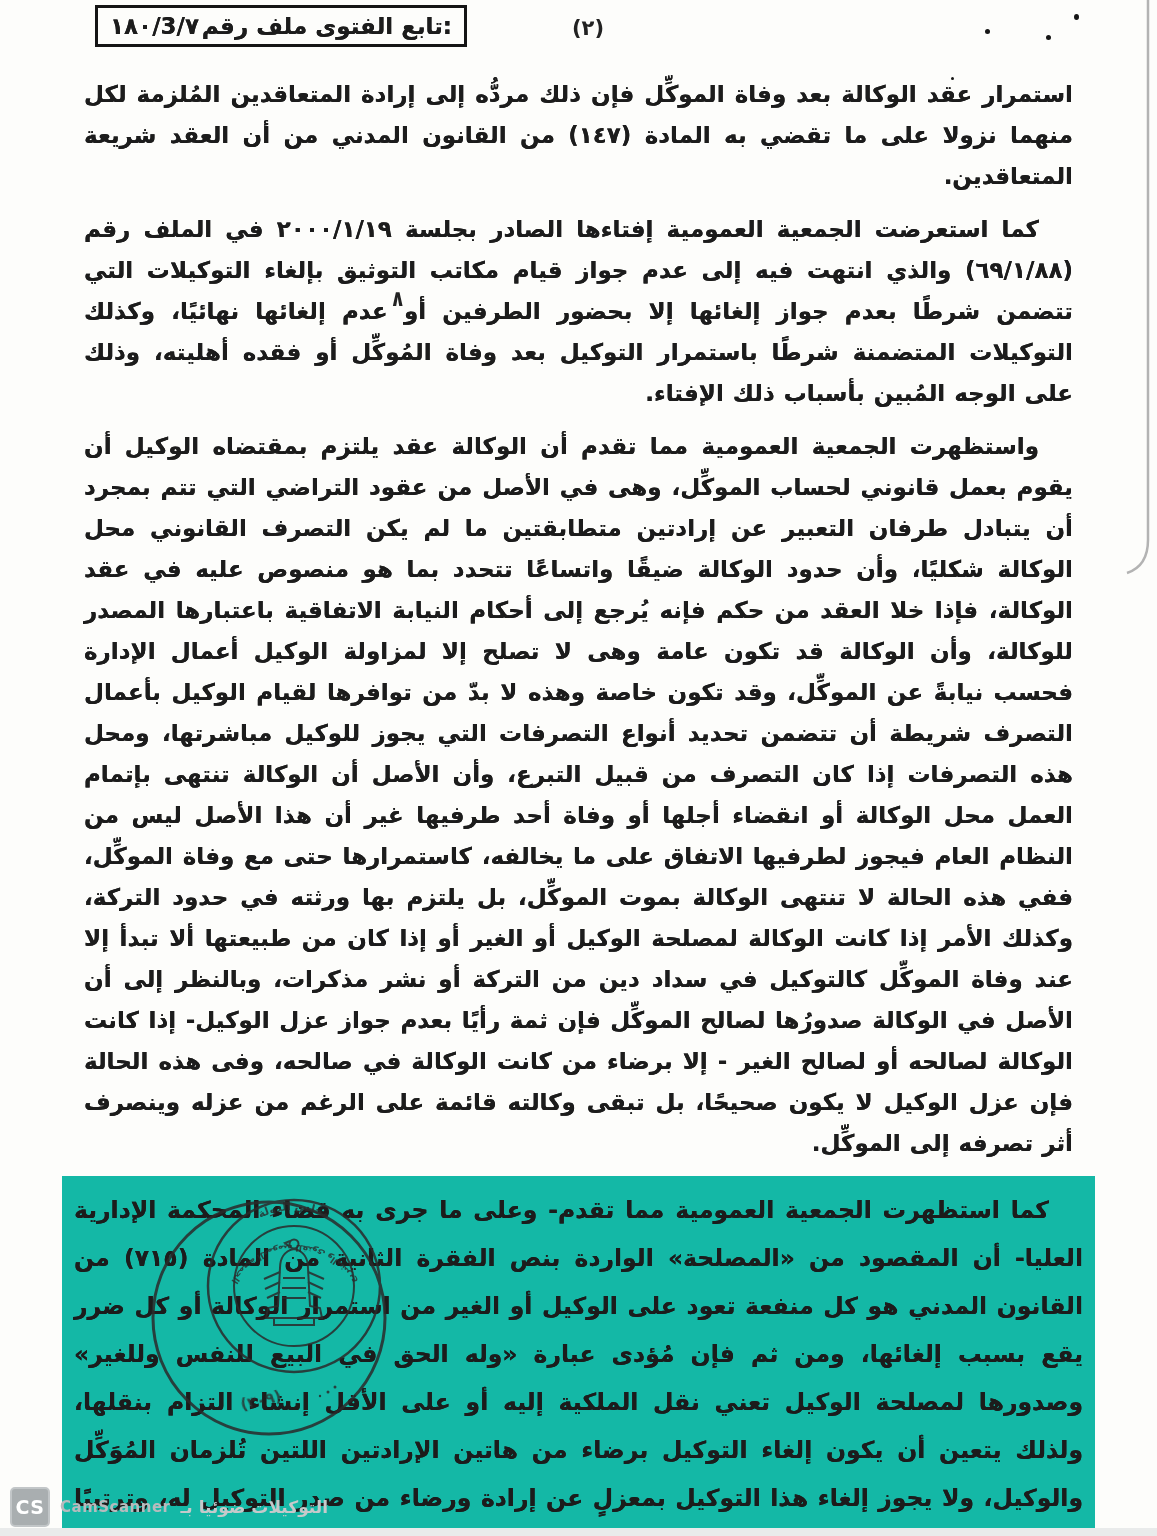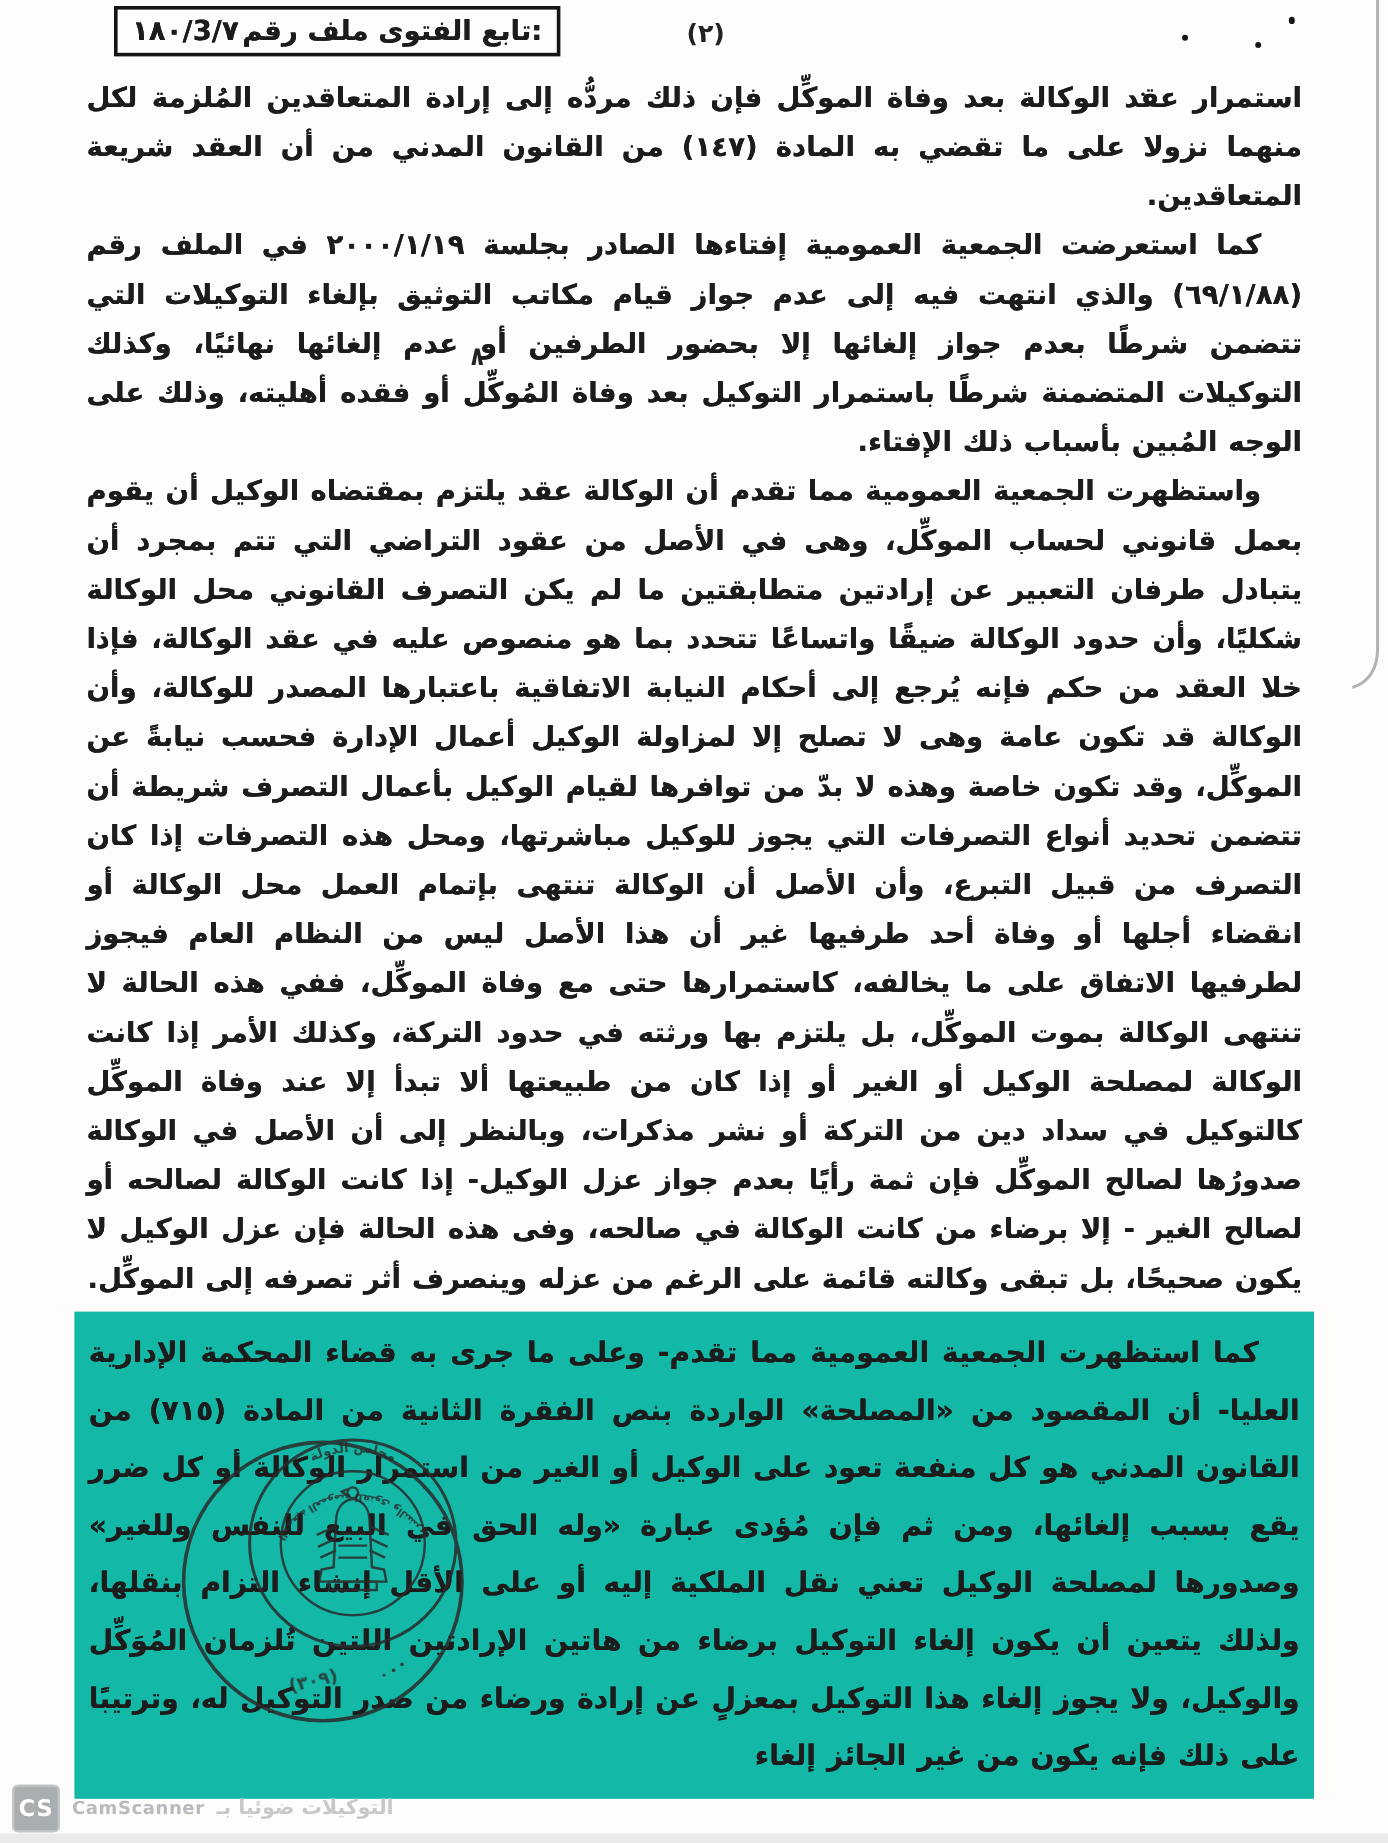--- a/index.html
+++ b/index.html
@@ -23,21 +23,21 @@
   .page-no{
     position:absolute;left:572px;top:16px;font-size:21px;font-weight:700;color:#222;
   }
 
   
   .doc-text{
     position:absolute;top:62px;left:72px;width:1013px;
     direction:rtl;color:#1c1c1c;
   }
   .doc-text p{
-    margin:0;font-size:23px;font-weight:700;line-height:41px;
+    margin:12px;font-size:23px;font-weight:700;line-height:41px;
     text-align:justify;text-shadow:0 0 .5px #1c1c1c;
     word-spacing:1px;
   }
   .doc-text p.indent{text-indent:34px;}
   .doc-text p.highlight{
     background:#14b8a6;
     line-height:48px;font-size:23.5px;
     margin:6px -10px 0 -10px;
     padding:10px 12px 12px 12px;
   }

